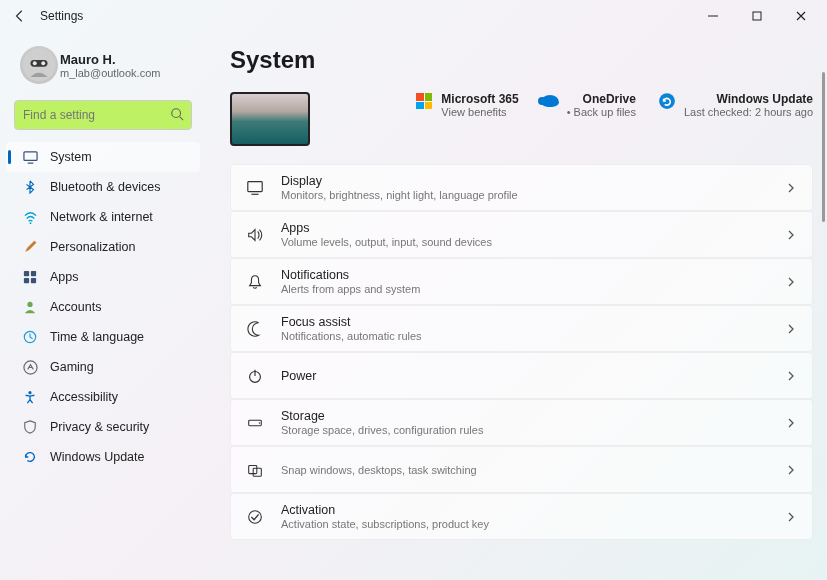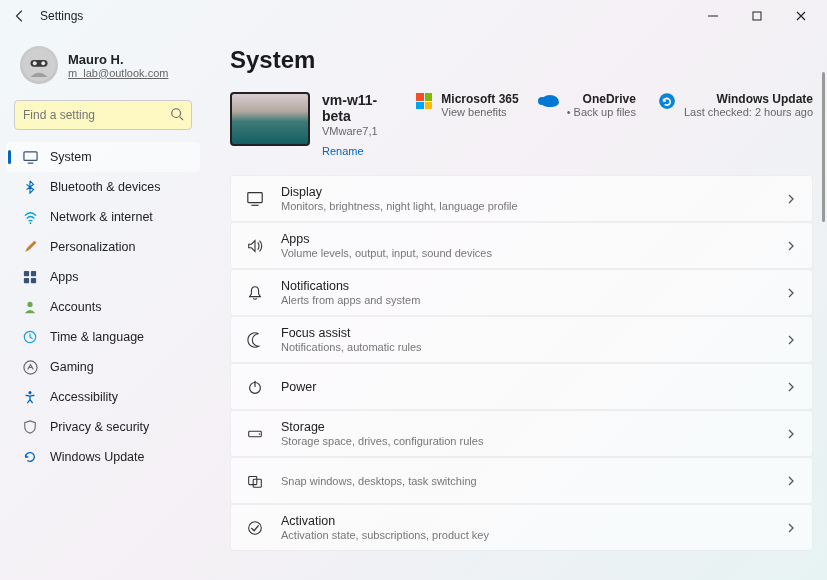--- a/index.html
+++ b/index.html
@@ -7,28 +7,28 @@
 
 .titlebar { height: 32px; display: flex; align-items: center; padding: 0 4px; }
 .back-btn { width: 32px; height: 32px; display:flex; align-items:center; justify-content:center; color:#333; cursor:pointer; }
 .title { font-size: 12px; margin-left: 4px; color:#222; }
 .win-controls { margin-left: auto; display:flex; }
 .win-btn { width: 44px; height: 32px; display:flex; align-items:center; justify-content:center; color:#222; cursor:pointer; }
 
 .body-wrap { display:flex; height: calc(580px - 32px); }
 
 .sidebar { width: 210px; padding: 8px 10px 0 6px; display:flex; flex-direction:column; }
-.user-block { display:flex; align-items:center; gap:10px; padding: 6px 10px 12px 14px; }
+.user-block { display:flex; align-items:center; gap:2px; padding: 6px 10px 12px 14px; }
 .avatar { width:38px; height:38px; border-radius:50%; background: radial-gradient(circle at 50% 40%, #d6d6d6, #bfbfbf); display:flex; align-items:center; justify-content:center; color:#555; position:relative; }
 .avatar svg { width:34px; height:34px; }
 .user-name { font-size:13px; font-weight:600; color:#222; }
-.user-email { font-size:11px; color:#666;text-decoration:underline; }
+.user-email { font-size:11px; color:#666; }
 
 .searchbox { margin: 4px 8px 12px 8px; position:relative; }
-.searchbox input { width:100%; height:30px; border:1px solid #ccc; border-radius:4px; background:#fef9c3; padding: 0 28px 0 8px; font-size:12px; color:#555; }
+.searchbox input { width:100%; height:30px; border:1px solid #ccc; border-radius:4px; background:#bef264; padding: 0 28px 0 8px; font-size:12px; color:#555; }
 .searchbox .sicon { position:absolute; right:8px; top:7px; color:#666; }
 
 .nav { display:flex; flex-direction:column; gap:0; }
 .nav-item { display:flex; align-items:center; gap:12px; height:30px; padding: 0 10px 0 16px; border-radius:4px; font-size:12.5px; color:#222; cursor:pointer; position:relative; }
 .nav-item .nicon { width:16px; display:flex; justify-content:center; }
 .nav-item.active { background: rgba(255,255,255,0.5); }
 .nav-item.active::before { content:""; position:absolute; left:2px; top:8px; bottom:8px; width:3px; background:#0067c0; border-radius:2px; }
 
 .main { flex:1; padding: 14px 14px 0 20px; overflow-y:auto; position:relative; }
 h1.page-title { font-size:24px; font-weight:600; color:#1a1a1a; margin-bottom:18px; }
@@ -234,25 +234,20 @@
         <span>Windows Update</span>
       </div>
     </div>
   </div>
 
   <div class="main">
     <h1 class="page-title">System</h1>
 
     <div class="device-row">
       <div class="pc-thumb"></div>
-      <div class="pc-info">
-        <div class="pc-name">vm-w11-beta</div>
-        <div class="pc-vm">VMware7,1</div>
-        <div class="pc-rename">Rename</div>
-      </div>
       <div class="right-cards">
         <div class="rcard">
           <div class="ricon">
               <div class="ms365">
                 <div></div>
                 <div></div>
                 <div></div>
                 <div></div>
               </div>
             </div>

